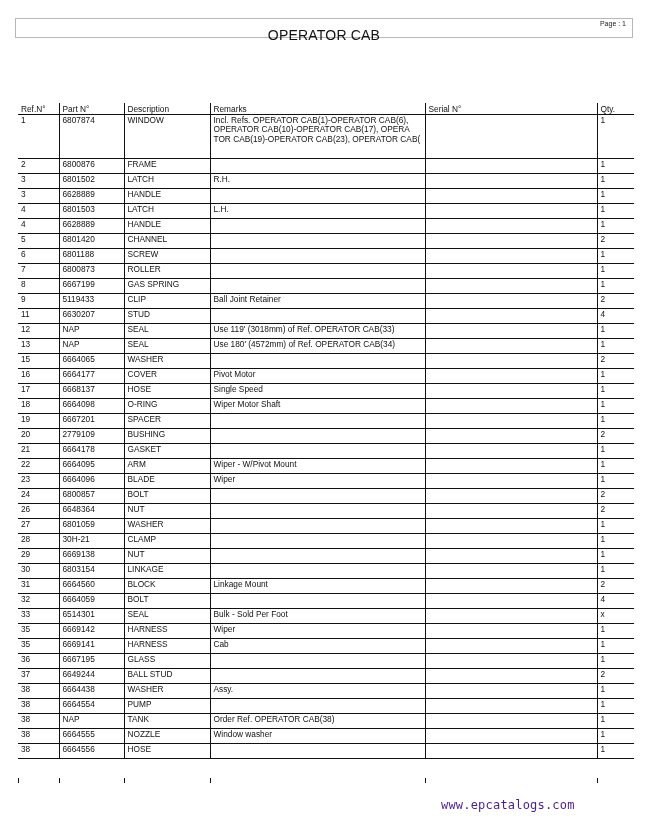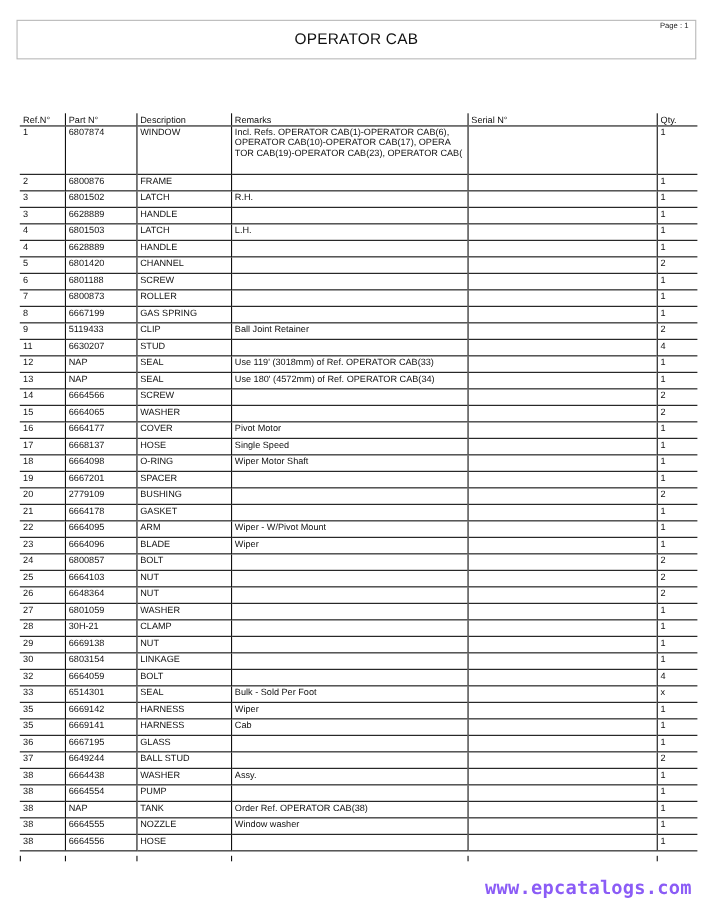--- a/index.html
+++ b/index.html
@@ -1,37 +1,37 @@
 <!DOCTYPE html>
 <html><head>
   <meta charset="utf-8">
   <style>
     html, body { margin: 0; padding: 0; background: #ffffff; }
     body { width: 652px; height: 822px; position: relative; overflow: hidden;
            font-family: "Liberation Sans", sans-serif; color: #111; }
-    .header-box { position: absolute; left: 15px; top: 18px; width: 618px; height: 36px;
+    .header-box { position: absolute; left: 15px; top: 18px; width: 618px; height: 20px;
                   border: 1px solid #b8b8b8; box-sizing: border-box; }
     .page-label { position: absolute; right: 6px; top: 1px; font-size: 7px; color: #222; }
     .doc-title { position: absolute; left: 0; right: 0; top: 8px; text-align: center;
                  font-size: 14px; letter-spacing: 0.2px; color: #111; }
     table.parts { position: absolute; left: 18px; top: 103px; width: 616px;
                   border-collapse: collapse; table-layout: fixed; font-size: 8.3px; }
     table.parts th { font-weight: normal; text-align: left; padding: 1px 3px 0 3px;
                      height: 10px; border-bottom: 1.5px solid #111; vertical-align: bottom; }
     table.parts td { padding: 1px 3px 0 3px; height: 13px; border-top: 1px solid #111;
                      vertical-align: top; line-height: 9.4px; }
     table.parts th + th, table.parts td + td { border-left: 1px solid #111; }
     table.parts tr:first-child td { border-top: none; }
     table.parts tbody tr:last-child td { border-bottom: 1.5px solid #111; }
     table.parts tr.tall td { height: 42px; }
     col.c-ref { width: 41px; } col.c-part { width: 65px; } col.c-desc { width: 86px; }
     col.c-rem { width: 215px; } col.c-ser { width: 172px; } col.c-qty { width: 37px; }
     .stub-row { position: absolute; top: 778px; height: 5px; width: 1px; background: #111; }
     .watermark { position: absolute; left: 441px; top: 798px; font-family: "DejaVu Sans Mono", monospace;
-                 font-weight: bold; font-size: 17px; color: #8b5cf6; letter-spacing: 0.2px; }
+                 font-weight: normal; font-size: 12px; color: #4c1d95; letter-spacing: 0.2px; }
   </style>
 </head>
 <body>
 
 <div class="header-box">
   <span class="page-label">Page : 1</span>
   <div class="doc-title">OPERATOR CAB</div>
 </div>
 
 <table class="parts">
@@ -160,28 +160,20 @@
       </tr>
       <tr>
         <td>13</td>
         <td>NAP</td>
         <td>SEAL</td>
         <td>Use 180' (4572mm) of Ref. OPERATOR CAB(34)</td>
         <td></td>
         <td>1</td>
       </tr>
       <tr>
-        <td>14</td>
-        <td>6664566</td>
-        <td>SCREW</td>
-        <td></td>
-        <td></td>
-        <td>2</td>
-      </tr>
-      <tr>
         <td>15</td>
         <td>6664065</td>
         <td>WASHER</td>
         <td></td>
         <td></td>
         <td>2</td>
       </tr>
       <tr>
         <td>16</td>
         <td>6664177</td>
@@ -248,28 +240,20 @@
       </tr>
       <tr>
         <td>24</td>
         <td>6800857</td>
         <td>BOLT</td>
         <td></td>
         <td></td>
         <td>2</td>
       </tr>
       <tr>
-        <td>25</td>
-        <td>6664103</td>
-        <td>NUT</td>
-        <td></td>
-        <td></td>
-        <td>2</td>
-      </tr>
-      <tr>
         <td>26</td>
         <td>6648364</td>
         <td>NUT</td>
         <td></td>
         <td></td>
         <td>2</td>
       </tr>
       <tr>
         <td>27</td>
         <td>6801059</td>
@@ -294,20 +278,28 @@
         <td></td>
         <td>1</td>
       </tr>
       <tr>
         <td>30</td>
         <td>6803154</td>
         <td>LINKAGE</td>
         <td></td>
         <td></td>
         <td>1</td>
+      </tr>
+      <tr>
+        <td>31</td>
+        <td>6664560</td>
+        <td>BLOCK</td>
+        <td>Linkage Mount</td>
+        <td></td>
+        <td>2</td>
       </tr>
       <tr>
         <td>32</td>
         <td>6664059</td>
         <td>BOLT</td>
         <td></td>
         <td></td>
         <td>4</td>
       </tr>
       <tr>

